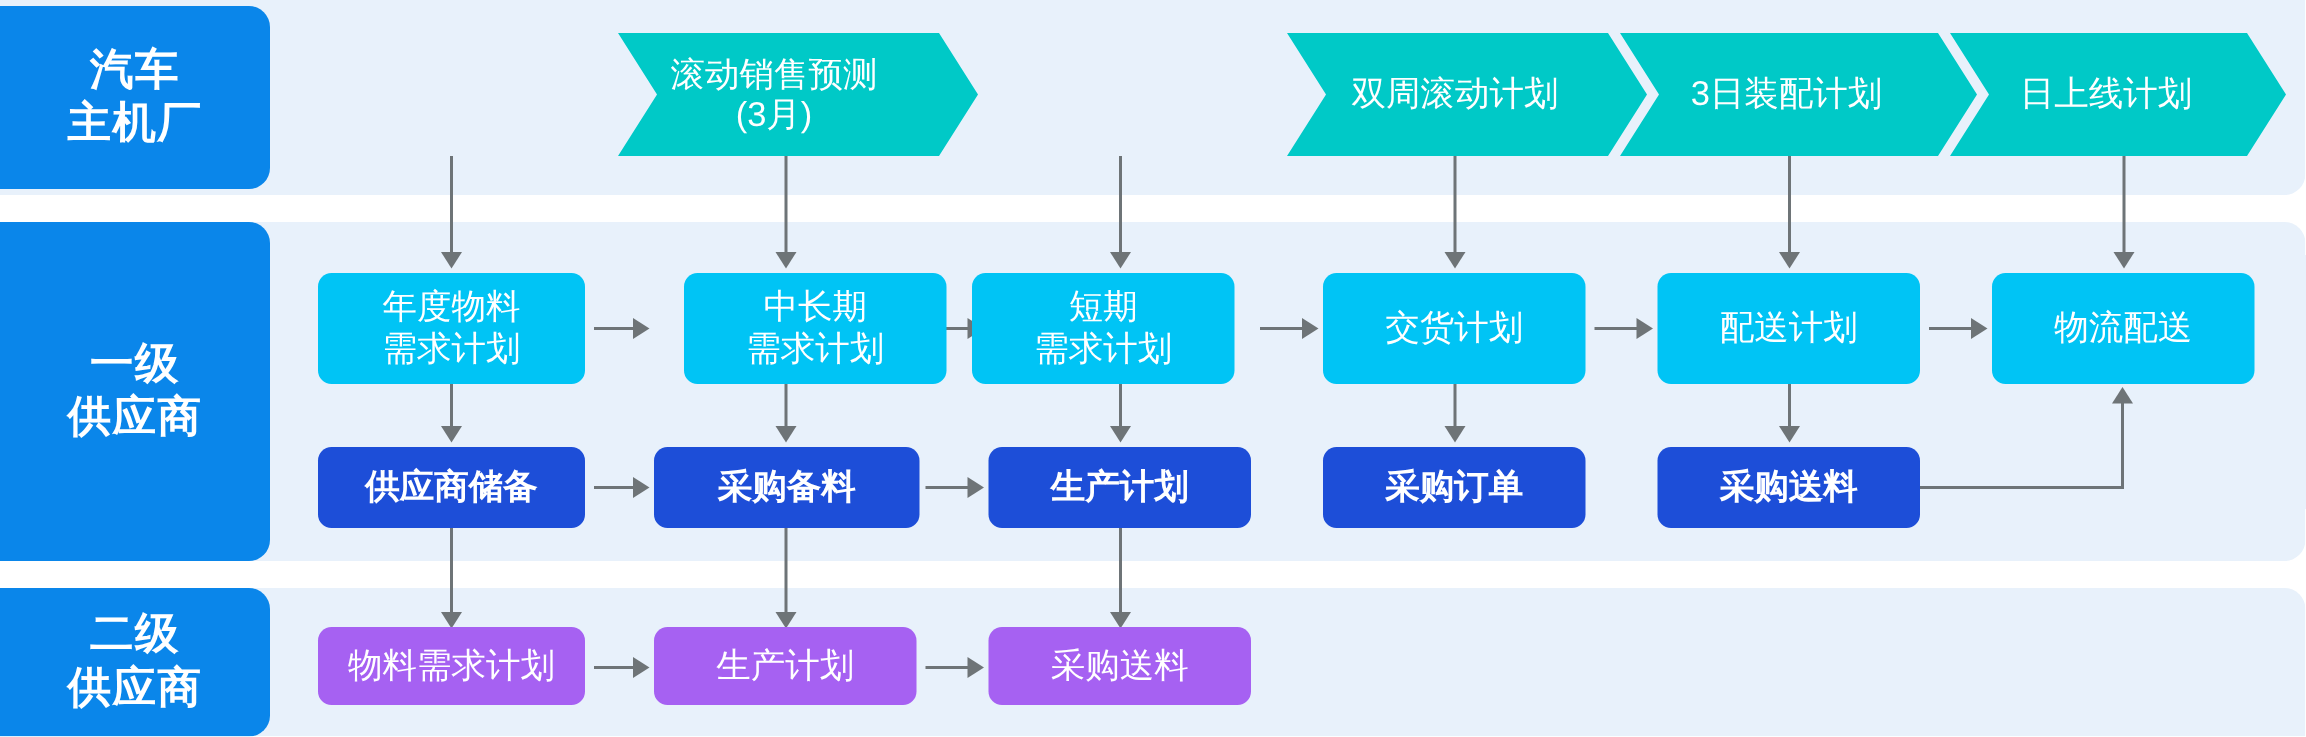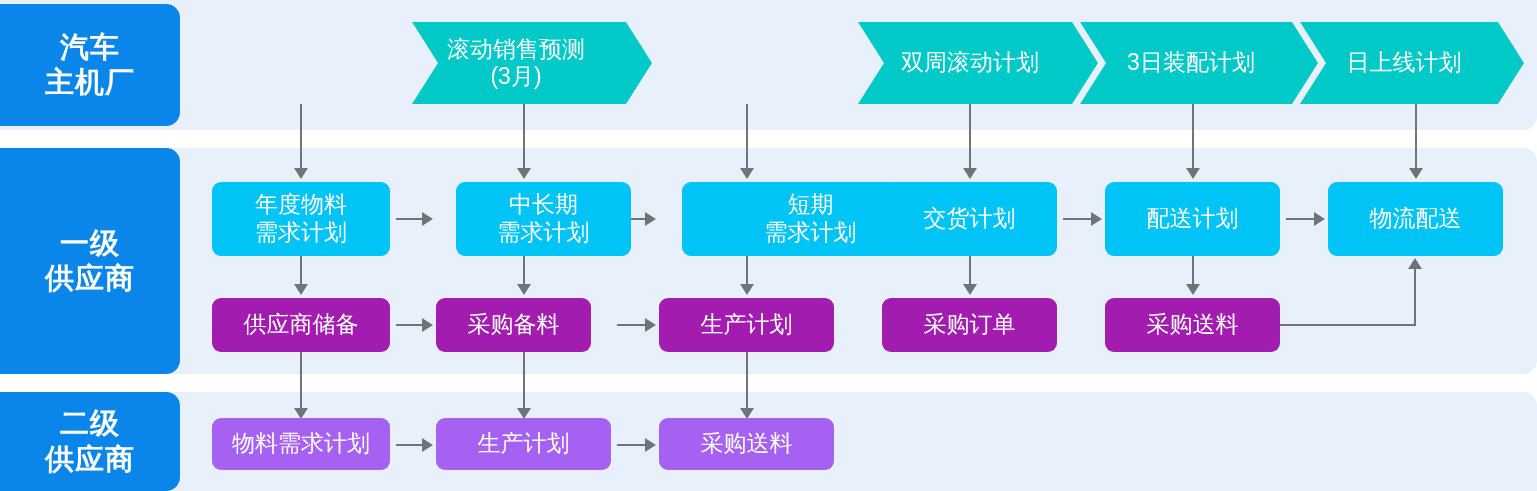--- a/index.html
+++ b/index.html
@@ -51,21 +51,21 @@
   
   .box{
     position:absolute;
     display:flex;align-items:center;justify-content:center;
     text-align:center;color:#ffffff;
     border-radius:9px;
     font-size:23px;line-height:1.2;
     z-index:3;
   }
   .box.cyan  {background:#00c4f5;}
-  .box.tan   {background:#a21caf;}
+  .box.tan   {background:#1d4ed8;font-weight:bold;}
   .box.purple{background:#a661f2;}
 
   
   .ln{position:absolute;background:#6e7477;z-index:2;}
   .ln.v{width:2px;}
   .ln.h{height:2px;}
   .ah{position:absolute;width:0;height:0;z-index:2;}
   .ah.down{
     border-left:7px solid transparent;border-right:7px solid transparent;
     border-top:11px solid #6e7477;
@@ -153,21 +153,21 @@
     </div>
   </div>
 
   <div class="box cyan" style="left:456px;top:182px;width:175px;height:74px;">
     <div>
       <div>中长期</div>
       <div>需求计划</div>
     </div>
   </div>
 
-  <div class="box cyan" style="left:682px;top:182px;width:175px;height:74px;padding-left:41px;">
+  <div class="box cyan" style="left:648px;top:182px;width:175px;height:74px;">
     <div>
       <div>短期</div>
       <div>需求计划</div>
     </div>
   </div>
 
   <div class="box cyan" style="left:882px;top:182px;width:175px;height:74px;">
     <span>交货计划</span>
   </div>
 
@@ -206,21 +206,21 @@
   <div class="ln v" style="left:969px;top:256px;height:30px;"></div>
   <div class="ah down" style="left:963px;top:284px;"></div>
 
   <div class="ln v" style="left:1192px;top:256px;height:30px;"></div>
   <div class="ah down" style="left:1186px;top:284px;"></div>
 
   <div class="box tan" style="left:212px;top:298px;width:178px;height:54px;">
     <span>供应商储备</span>
   </div>
 
-  <div class="box tan" style="left:436px;top:298px;width:155px;height:54px;">
+  <div class="box tan" style="left:436px;top:298px;width:177px;height:54px;">
     <span>采购备料</span>
   </div>
 
   <div class="box tan" style="left:659px;top:298px;width:175px;height:54px;">
     <span>生产计划</span>
   </div>
 
   <div class="box tan" style="left:882px;top:298px;width:175px;height:54px;">
     <span>采购订单</span>
   </div>

